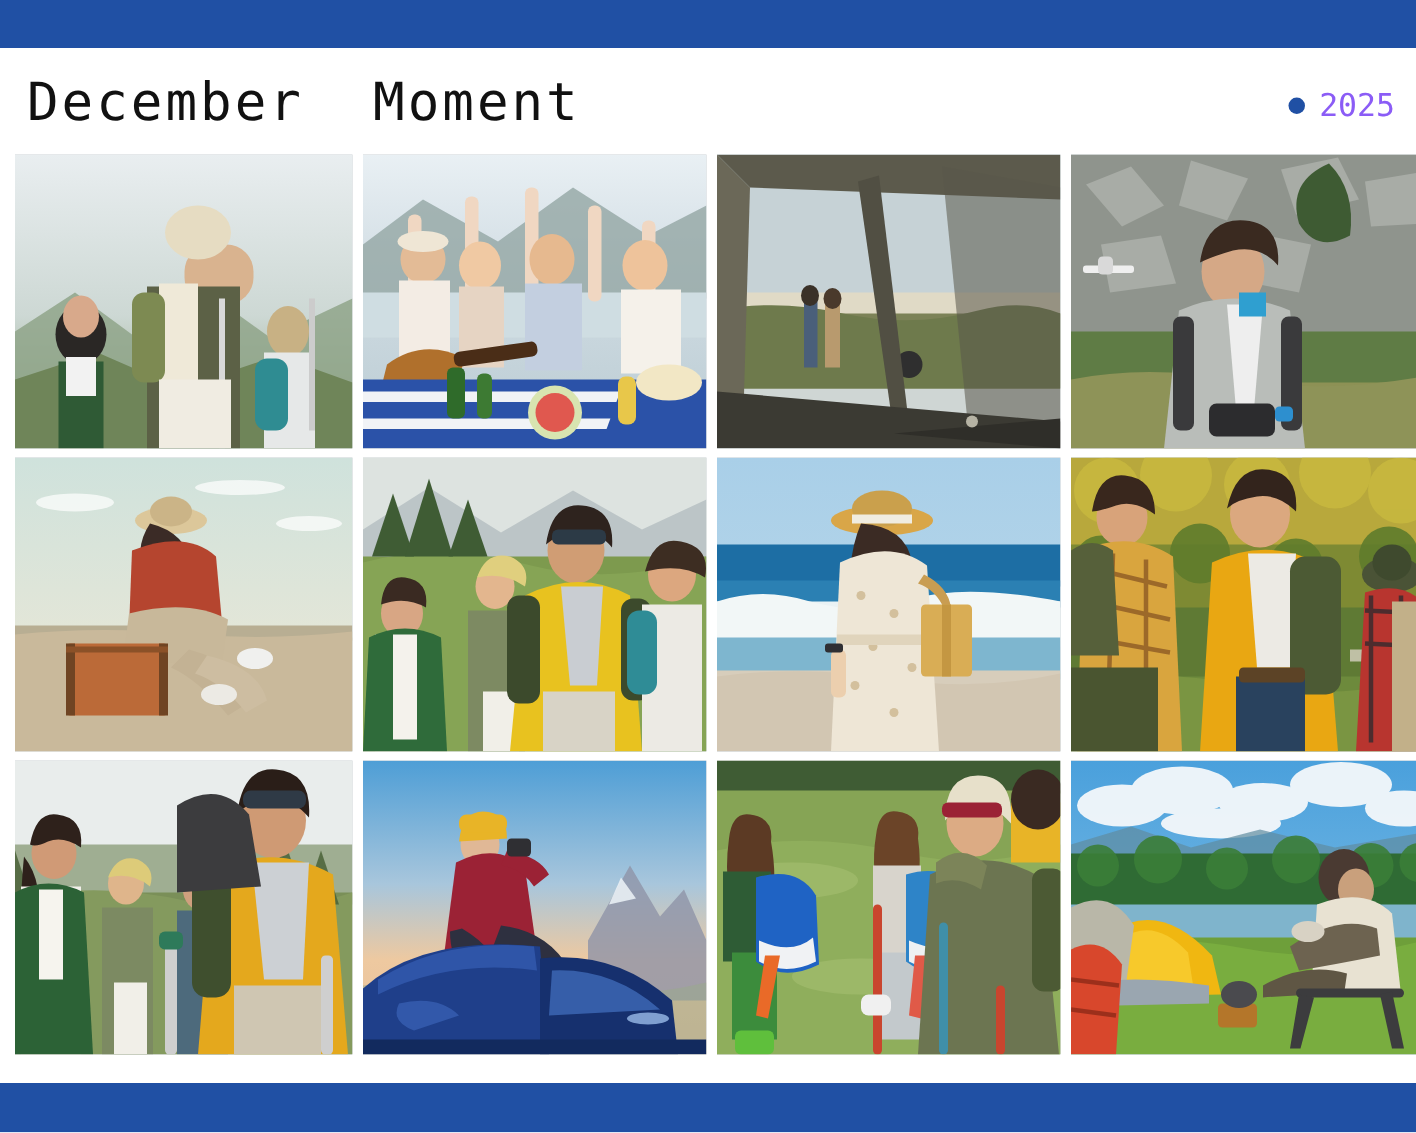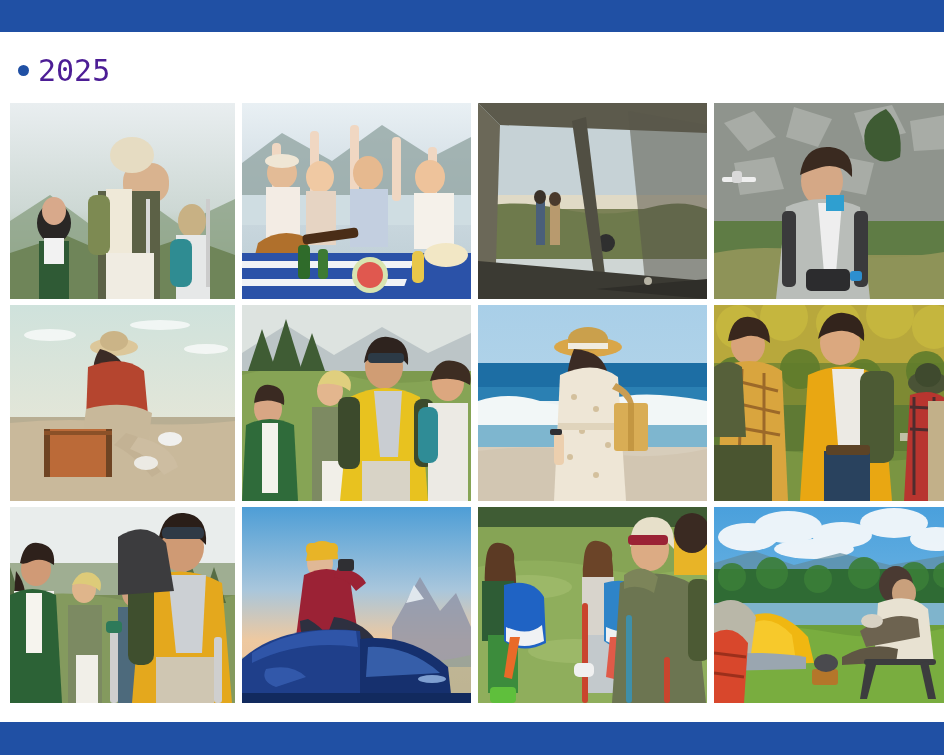--- a/index.html
+++ b/index.html
@@ -56,22 +56,22 @@
   }
   #year-dot {
     width: 11px;
     height: 11px;
     border-radius: 50%;
     background: #2050a4;
     display: block;
   }
   #year-label {
     font-family: "DejaVu Sans Mono", "Liberation Mono", monospace;
-    font-size: 30px;
-    color: #4c1d95;
+    font-size: 21px;
+    color: #8b5cf6;
     letter-spacing: 0px;
     line-height: 1;
   }
 
   #photo-grid {
     position: absolute;
     top: 103px;
     left: 10px;
     width: 944px;
     height: 601px;
@@ -89,20 +89,21 @@
   .photo svg { display: block; width: 100%; height: 100%; }
 </style>
 </head>
 <body>
 
 <div id="page">
 
   <div class="bar" id="top-bar"></div>
 
   <div id="header">
+    <div id="page-title">December  Moment</div>
     <div id="year-badge">
       <span id="year-dot"></span>
       <span id="year-label">2025</span>
     </div>
   </div>
 
   <div id="photo-grid">
 
     <div class="photo" title="Group of hikers with trekking poles taking a selfie on a mountain ridge" aria-label="Group of hikers with trekking poles taking a selfie on a mountain ridge">
       <svg viewBox="0 0 225 196" preserveAspectRatio="none">

